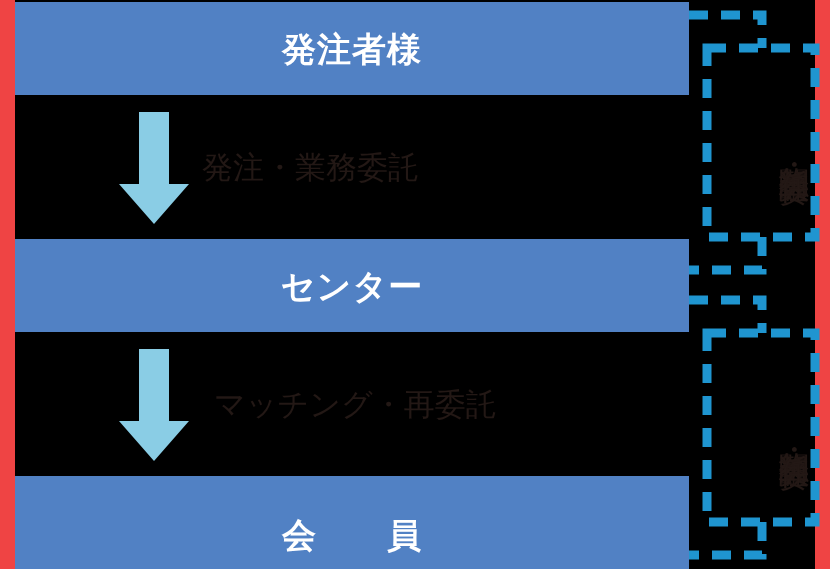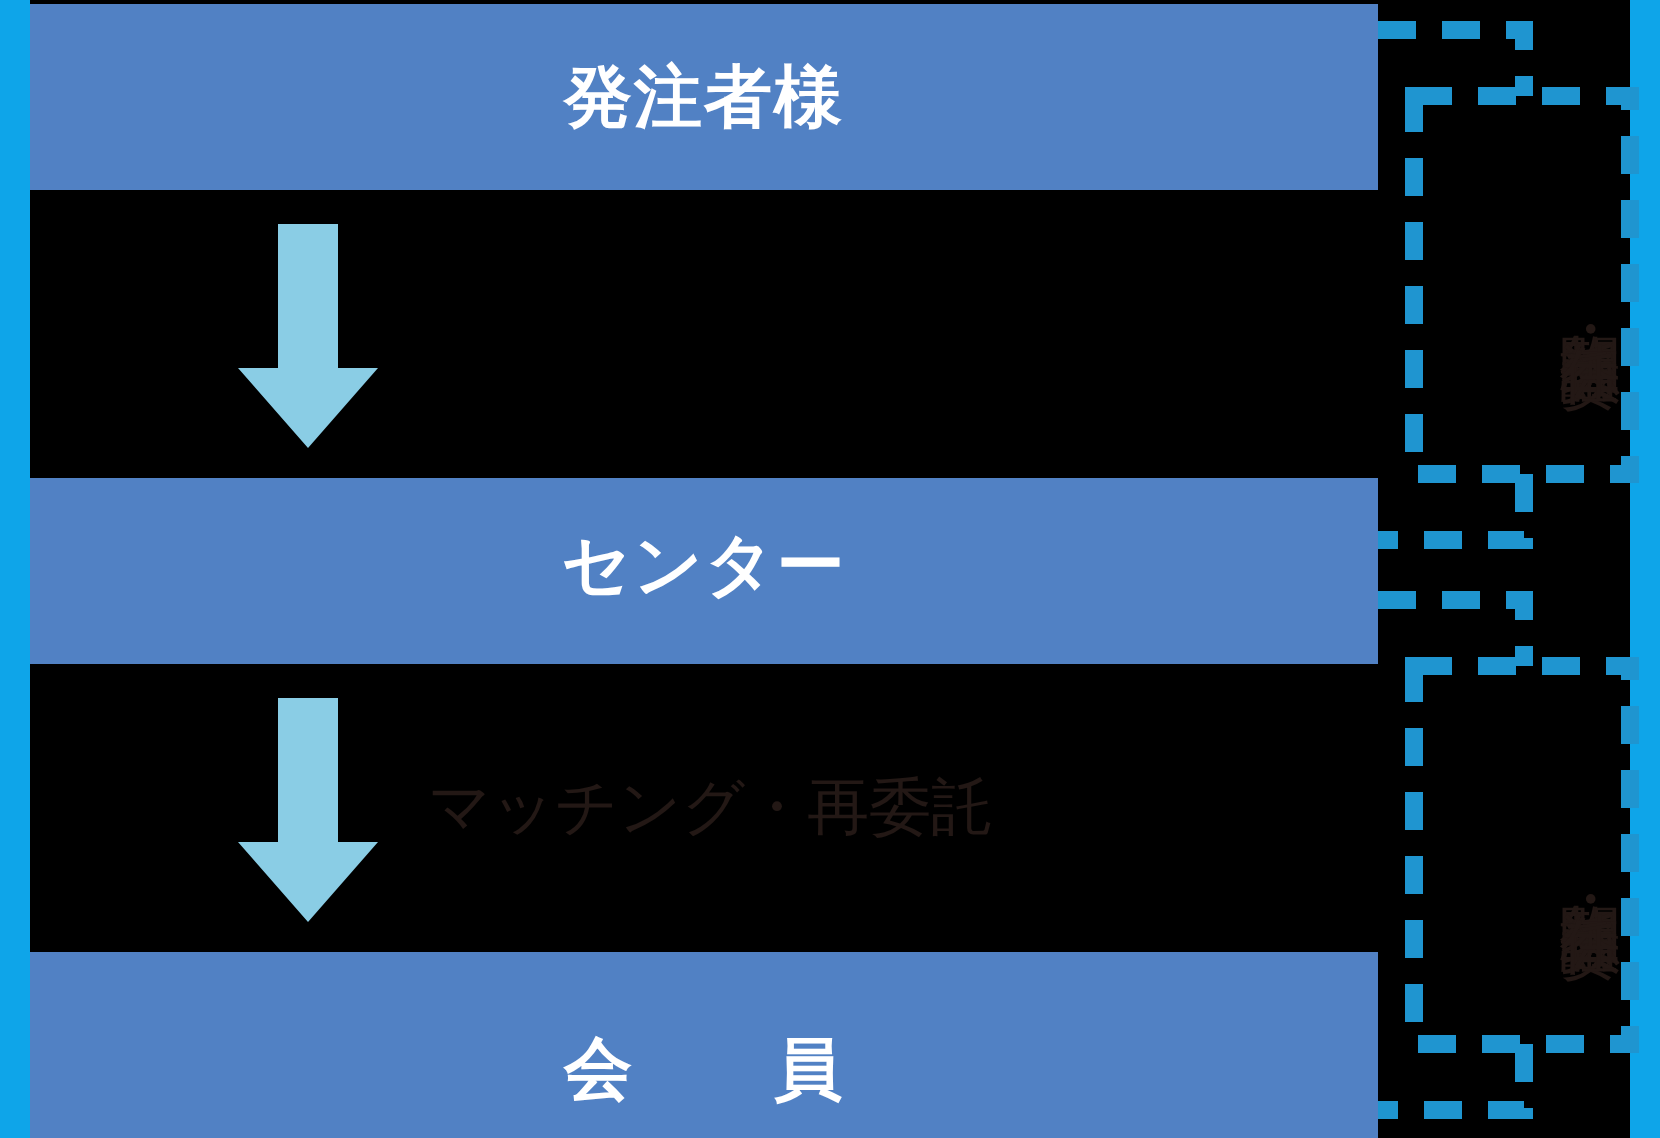--- a/index.html
+++ b/index.html
@@ -4,21 +4,21 @@
 <style>
   html, body {
     margin: 0;
     padding: 0;
     background: #ffffff;
   }
   #diagram {
     position: relative;
     width: 830px;
     height: 569px;
-    background: #0ea5e9;
+    background: #ef4444;
     font-family: "DejaVu Sans", "Liberation Sans", sans-serif;
     overflow: hidden;
   }
   
   .canvas-bg {
     position: absolute;
     left: 15px;
     top: 0;
     width: 800px;
     height: 569px;
@@ -37,21 +37,21 @@
   }
   .role-bar .role-label {
     color: #ffffff;
     font-size: 34px;
     font-weight: 700;
     letter-spacing: 1px;
     line-height: 1;
     white-space: pre;
   }
   #role-bar-0 { top: 2px;   height: 93px; }
-  #role-bar-1 { top: 239px; height: 93px; font-family: Liberation Mono, monospace; }
+  #role-bar-1 { top: 239px; height: 93px; }
   #role-bar-2 { top: 476px; height: 118px; text-align: right; }
 
   
   .flow-arrow {
     position: absolute;
     width: 72px;
     height: 112px;
   }
   #flow-arrow-0 { left: 118px; top: 112px; }
   #flow-arrow-1 { left: 118px; top: 349px; }
@@ -122,20 +122,21 @@
       <polygon points="21,0 51,0 51,72 71,72 36,112 1,72 21,72" fill="#8acde5"></polygon>
     </svg>
   </div>
 
   <div class="flow-arrow" id="flow-arrow-1">
     <svg viewBox="0 0 72 112" xmlns="http://www.w3.org/2000/svg">
       <polygon points="21,0 51,0 51,72 71,72 36,112 1,72 21,72" fill="#8acde5"></polygon>
     </svg>
   </div>
 
+  <div class="flow-label" id="flow-label-0">発注・業務委託</div>
 
   <div class="flow-label" id="flow-label-1">マッチング・再委託</div>
 
   <svg class="relation-layer" viewBox="0 0 830 569" xmlns="http://www.w3.org/2000/svg">
 
     <g stroke="#1f95d0" stroke-width="9" fill="none" stroke-dasharray="19 13">
 
       <path d="M689,15 L762,15 L762,48" stroke-dasharray="19 13"></path>
 
       <rect x="707" y="48" width="108" height="189" stroke-dasharray="19 13"></rect>

